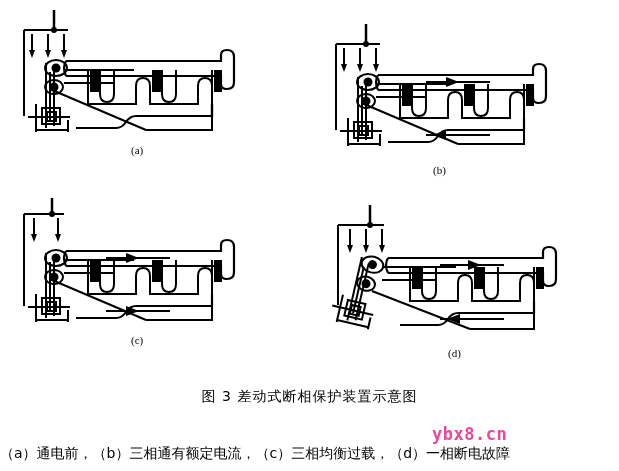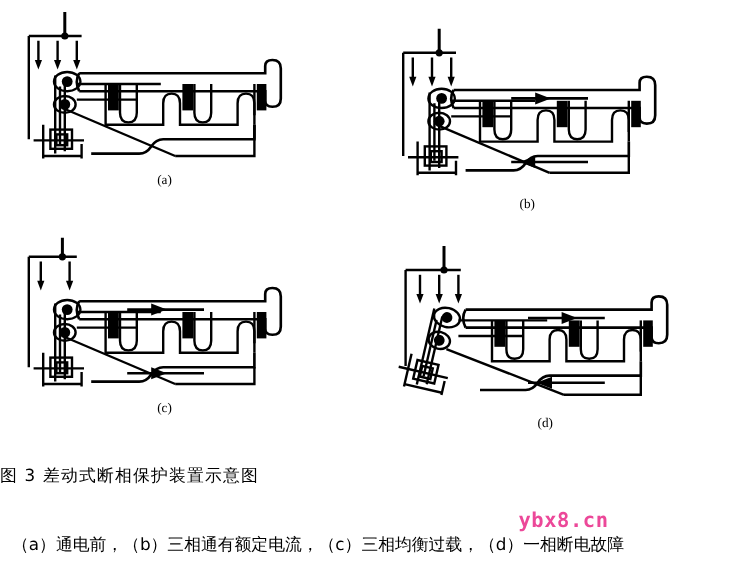--- a/index.html
+++ b/index.html
@@ -10,31 +10,30 @@
   }
   .figure-area{position:absolute;left:0;top:0;width:619px;height:380px;}
   .panel{position:absolute;}
   .panel svg{display:block;}
   .sublabel{
     position:absolute;font-size:11px;color:#000;
     font-family:"Liberation Serif","DejaVu Serif",serif;
     letter-spacing:0px;white-space:nowrap;
   }
   .fig-title{
-    position:absolute;left:0;top:388px;width:619px;
+    position:absolute;left:0;top:388px;width:619px;text-align:center;
     font-size:14px;letter-spacing:1px;
     font-family:"DejaVu Sans","Liberation Sans",sans-serif;
     white-space:nowrap;
   }
   .fig-caption{
     position:absolute;left:0;top:445px;width:500px;text-align:center;
     font-size:14px;
     font-family:"DejaVu Sans","Liberation Sans",sans-serif;
     white-space:nowrap;
-    padding-left:10px;
   }
   .watermark{
     position:absolute;left:432px;top:424px;
     font-size:17px;font-weight:bold;letter-spacing:0.5px;
     color:#ec4899;
     font-family:"DejaVu Sans Mono","Liberation Mono",monospace;
     white-space:nowrap;
   }
 </style>
 </head>

